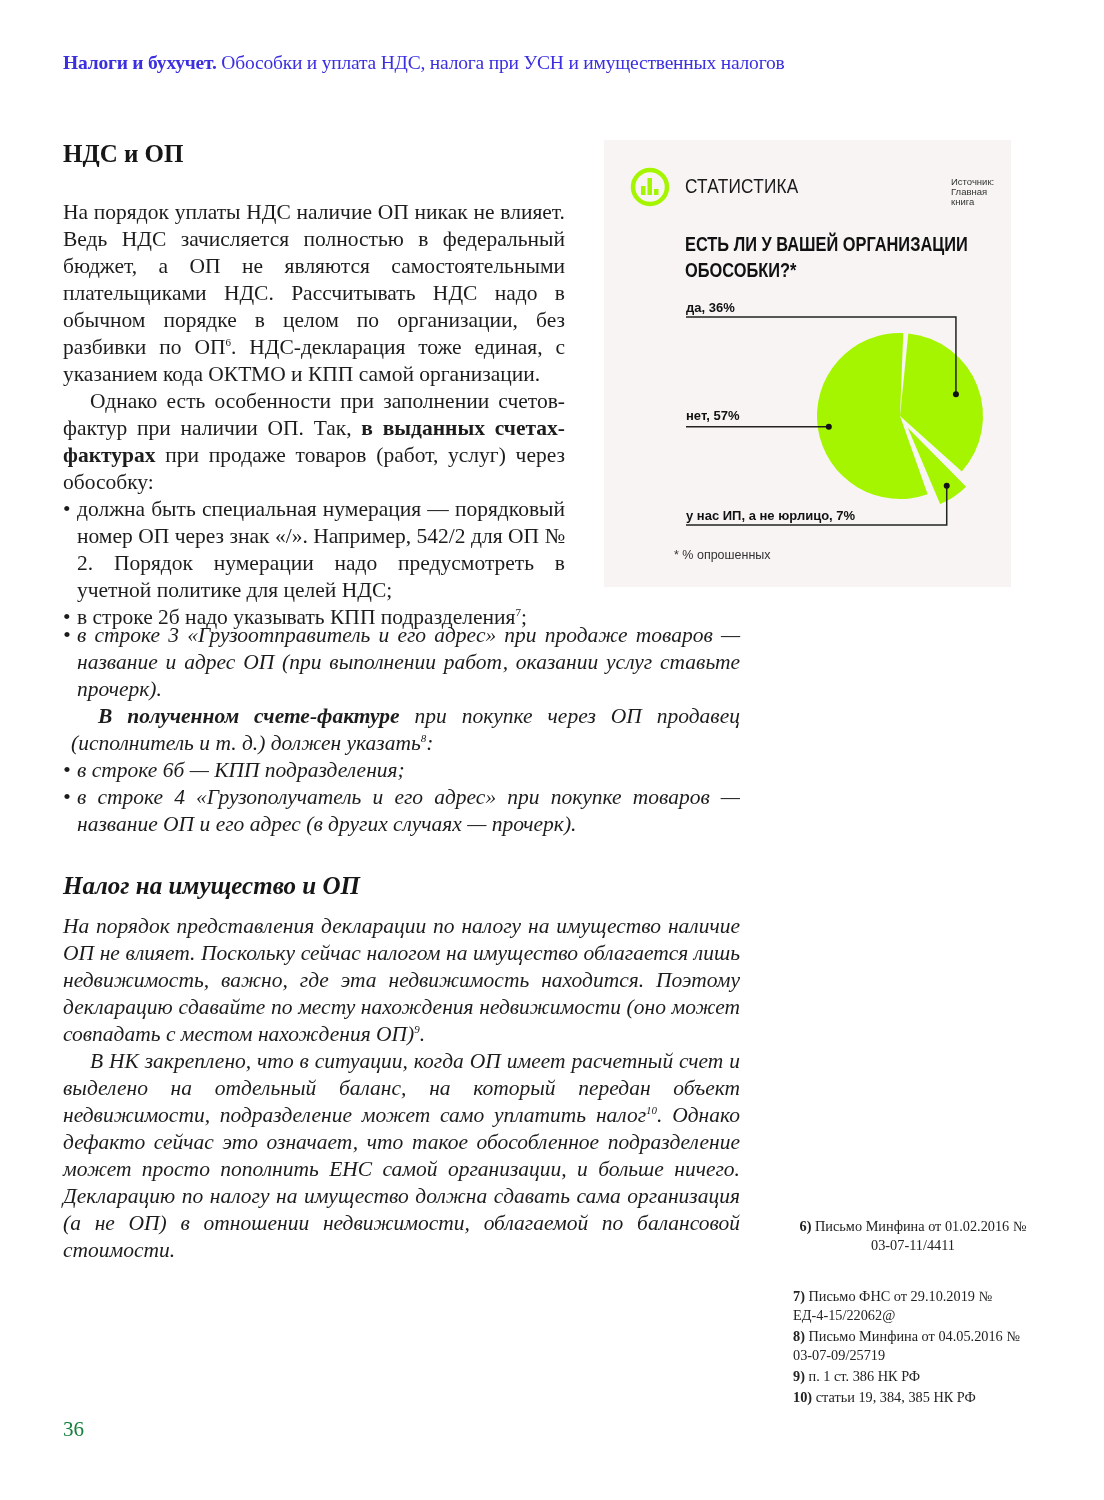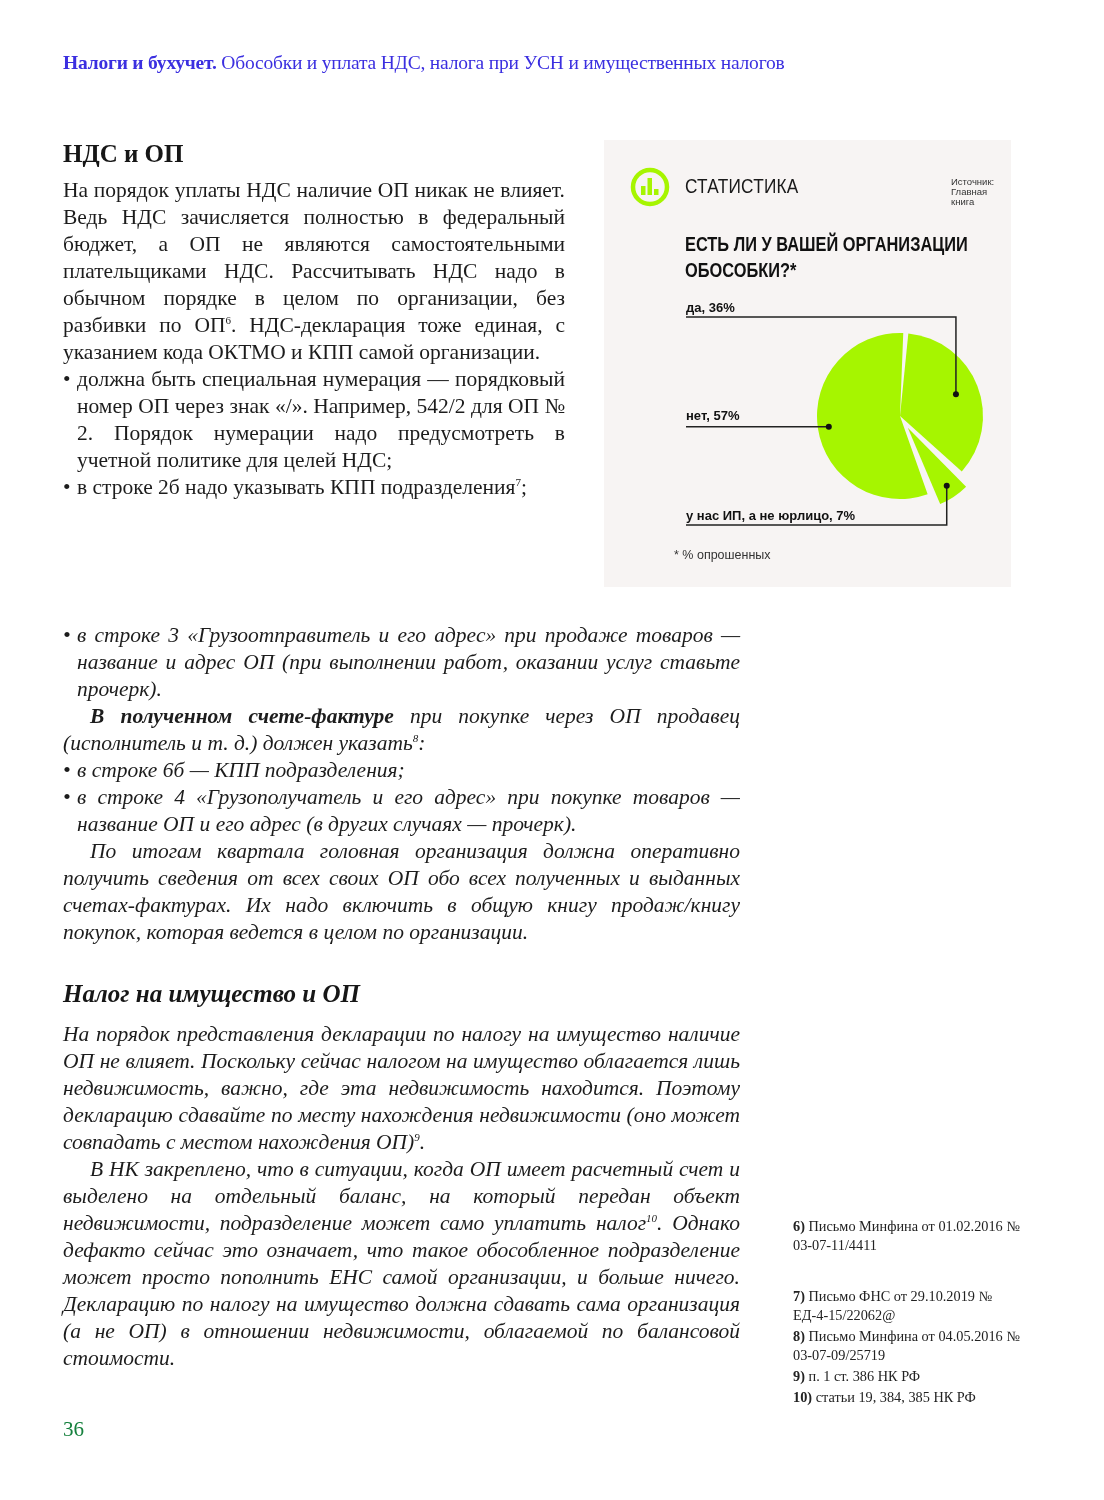--- a/index.html
+++ b/index.html
@@ -35,42 +35,44 @@
 </style>
 </head>
 <body>
 
 <div class="running-head">
   <b>Налоги и бухучет.</b>
   <span>Обособки и уплата НДС, налога при УСН и имущественных налогов</span>
 </div>
 
 <div class="col" style="top:140px; width:502px;">
-  <h2 style="margin-bottom:10px;">НДС и ОП</h2>
+  <h2 style="margin-bottom:32px;">НДС и ОП</h2>
   <p style="text-align:justify;">
     <span>На порядок уплаты НДС наличие ОП никак не влияет. Ведь НДС зачисляется полностью в федеральный бюджет, а ОП не являются самостоятельными плательщиками НДС. Рассчитывать НДС надо в обычном порядке в целом по организации, без разбивки по ОП</span><sup>6</sup><span>. НДС-декларация тоже единая, с указанием кода ОКТМО и КПП самой организации.</span>
+  </p>
+  <p class="indent" style="text-align:justify;">
+    <span>Однако есть особенности при заполнении счетов-фактур при наличии ОП. Так, </span><b>в выданных счетах-фактурах</b><span> при продаже товаров (работ, услуг) через обособку:</span>
   </p>
   <ul>
     <li style="text-align:justify;"><span>должна быть специальная нумерация — порядковый номер ОП через знак «/». Например, 542/2 для ОП № 2. Порядок нумерации надо предусмотреть в учетной политике для целей НДС;</span></li>
     <li style="white-space:nowrap;"><span>в строке 2б надо указывать КПП подразделения</span><sup>7</sup><span>;</span></li>
   </ul>
 </div>
 
 <div class="col" style="top:622px; width:677px;font-style:italic;">
   <ul>
     <li style="text-align:justify;"><span>в строке 3 «Грузоотправитель и его адрес» при продаже товаров — название и адрес ОП (при выполнении работ, оказании услуг ставьте прочерк).</span></li>
   </ul>
-  <p class="indent" style="text-align:justify;">
+  <p class="indent" style="text-align:justify;margin-left:8px;">
     <b>В полученном счете-фактуре</b><span> при покупке через ОП продавец (исполнитель и т. д.) должен указать</span><sup>8</sup><span>:</span>
   </p>
   <ul>
     <li>в строке 6б — КПП подразделения;</li>
     <li style="text-align:justify;">в строке 4 «Грузополучатель и его адрес» при покупке товаров — название ОП и его адрес (в других случаях — прочерк).</li>
   </ul>
-  <p class="indent" style="text-align:justify;">По итогам квартала головная организация должна оперативно получить сведения от всех своих ОП обо всех полученных и выданных счетах-фактурах. Их надо включить в общую книгу продаж/книгу покупок, которая ведется в целом по организации.</p>
 
   <h2 style="margin-top:34px; margin-bottom:14px;">Налог на имущество и ОП</h2>
   <p style="text-align:justify;">
     <span>На порядок представления декларации по налогу на имущество наличие ОП не влияет. Поскольку сейчас налогом на имущество облагается лишь недвижимость, важно, где эта недвижимость находится. Поэтому декларацию сдавайте по месту нахождения недвижимости (оно может совпадать с местом нахождения ОП)</span><sup>9</sup><span>.</span>
   </p>
   <p class="indent" style="text-align:justify;">
     <span>В НК закреплено, что в ситуации, когда ОП имеет расчетный счет и выделено на отдельный баланс, на который передан объект недвижимости, подразделение может само уплатить налог</span><sup>10</sup><span>. Однако дефакто сейчас это означает, что такое обособленное подразделение может просто пополнить ЕНС самой организации, и больше ничего. Декларацию по налогу на имущество должна сдавать сама организация (а не ОП) в отношении недвижимости, облагаемой по балансовой стоимости.</span>
   </p>
 </div>
 
@@ -105,20 +107,20 @@
   </svg>
   <div class="stat-title">СТАТИСТИКА</div>
   <div class="stat-source">
     <div>Источник:</div>
     <div>Главная книга</div>
   </div>
   <div class="stat-question">ЕСТЬ ЛИ У ВАШЕЙ ОРГАНИЗАЦИИ ОБОСОБКИ?*</div>
 </div>
 
 <div class="footnotes">
-  <div style="width:240px;"><b>6)</b> <span>Письмо Минфина от 01.02.2016 № 03-07-11/4411</span></div>
+  <div style="width:240px;text-align:center;"><b>6)</b> <span>Письмо Минфина от 01.02.2016 № 03-07-11/4411</span></div>
   <div style="width:220px;margin-top:32px;"><b>7)</b> <span>Письмо ФНС от 29.10.2019 № ЕД-4-15/22062@</span></div>
   <div style="width:240px;"><b>8)</b> <span>Письмо Минфина от 04.05.2016 № 03-07-09/25719</span></div>
   <div><b>9)</b> <span>п. 1 ст. 386 НК РФ</span></div>
   <div><b>10)</b> <span>статьи 19, 384, 385 НК РФ</span></div>
 </div>
 
 <div class="page-num">36</div>
 
 </body></html>

